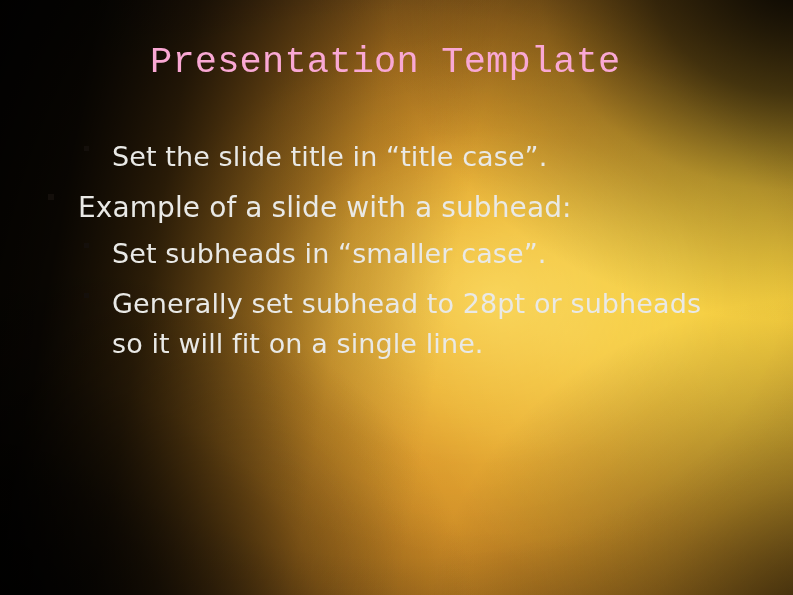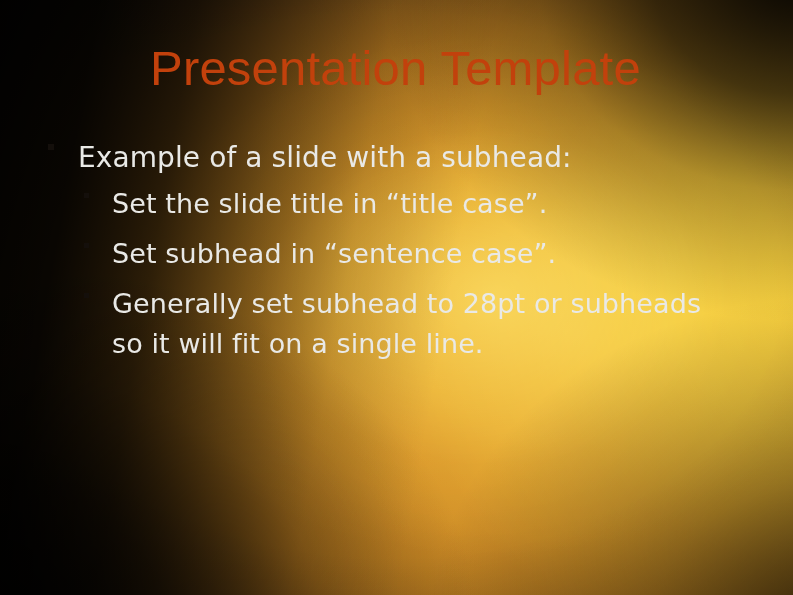--- a/index.html
+++ b/index.html
@@ -118,26 +118,26 @@
     position: absolute;
     inset: 0;
     z-index: 5;
   }
 
   .slide-title {
     position: absolute;
     left: 150px;
     top: 42px;
     width: 600px;
-    font-family: Liberation Sans, sans-serif;
-    font-size: 49px;
+    font-family: Liberation Mono, monospace;
+    font-size: 37px;
     font-weight: 400;
     font-stretch: condensed;
     line-height: 1.1;
-    color: #c2410c;
+    color: #f9a8d4;
     letter-spacing: 0.2px;
     white-space: nowrap;
   }
 
   .body-block {
     position: absolute;
     left: 0;
     top: 137px;
     width: 793px;
   }
@@ -204,33 +204,33 @@
   <div class="bg-layer bg-tr"></div>
   <div class="bg-layer bg-bl"></div>
   <div class="bg-layer bg-br"></div>
 
   <div class="content">
 
     <div class="slide-title">Presentation Template</div>
 
     <div class="body-block">
 
+      <div class="bullet-row lvl2">
+        <span class="bullet-mark"></span>
+        <span class="bullet-text">Set the slide title in “title case”.</span>
+      </div>
+
       <div class="bullet-row lvl1">
         <span class="bullet-mark"></span>
         <span class="bullet-text">Example of a slide with a subhead:</span>
       </div>
 
       <div class="bullet-row lvl2">
         <span class="bullet-mark"></span>
-        <span class="bullet-text">Set the slide title in “title case”.</span>
-      </div>
-
-      <div class="bullet-row lvl2">
-        <span class="bullet-mark"></span>
-        <span class="bullet-text">Set subhead in “sentence case”.</span>
+        <span class="bullet-text">Set subheads in “smaller case”.</span>
       </div>
 
       <div class="bullet-row lvl2">
         <span class="bullet-mark"></span>
         <span class="bullet-text">Generally set subhead to 28pt or subheads so it will fit on a single line.</span>
       </div>
 
     </div>
   </div>
 </div>

